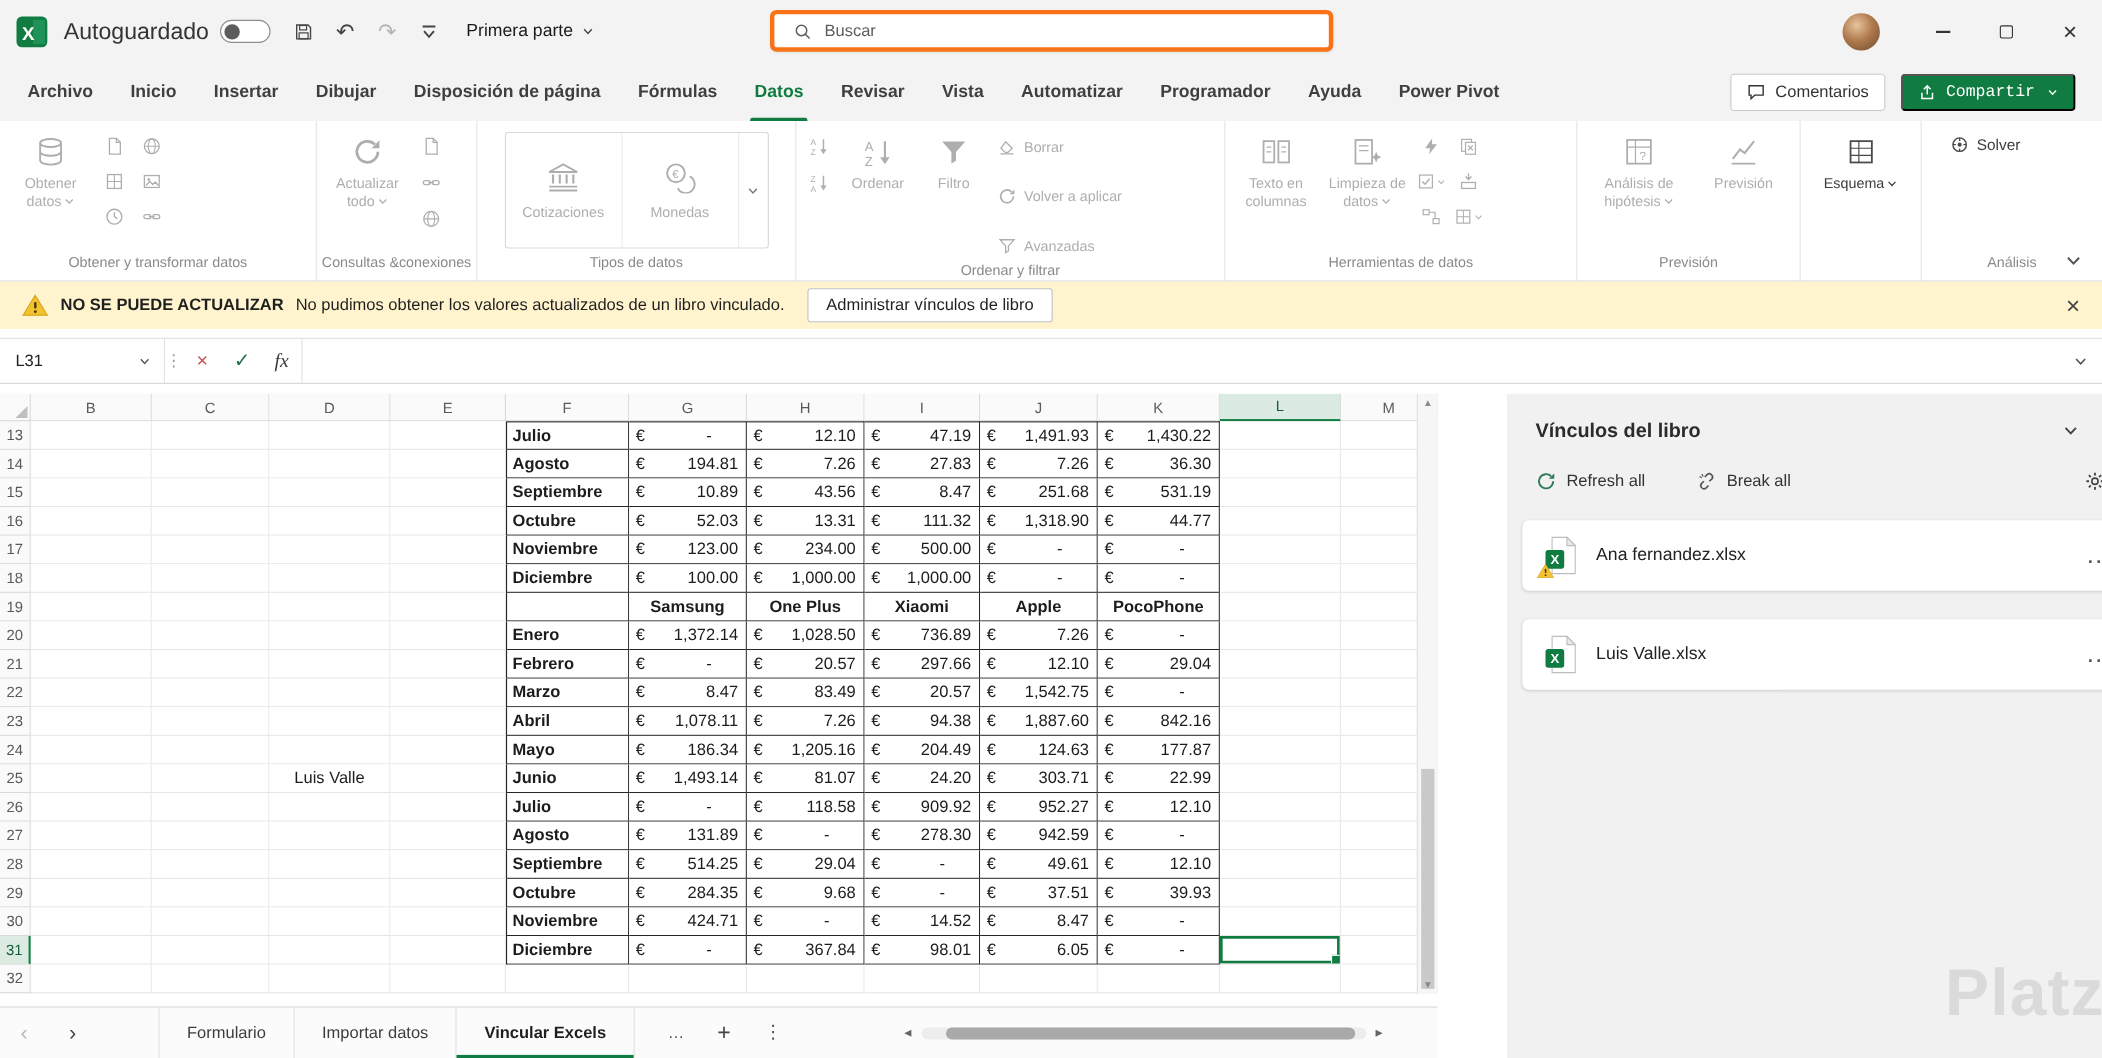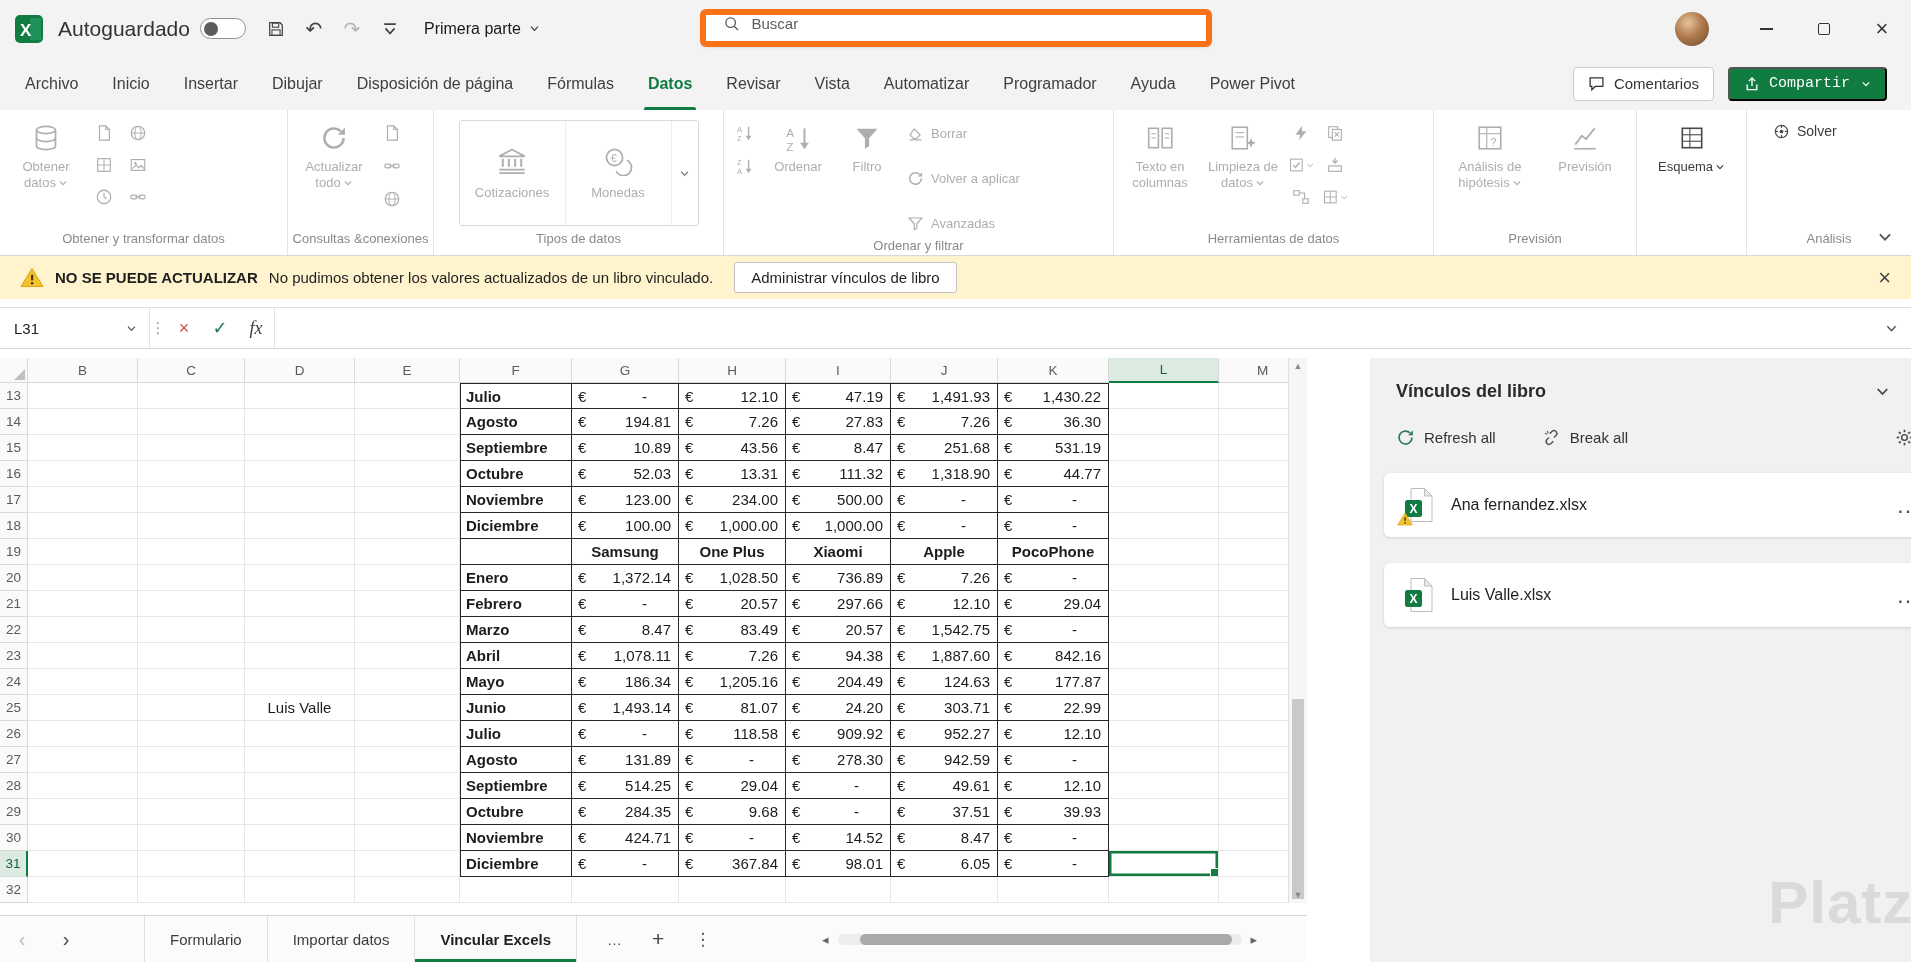--- a/index.html
+++ b/index.html
@@ -14,32 +14,32 @@
   .excel-logo { width:30px; height:30px; margin-left:14px; }
   .autosave { margin-left:14px; font-size:21px; color:#333; }
   .toggle { width:46px; height:21px; border:1px solid #8f8f8f; border-radius:11px; background:#fff; margin-left:10px; position:relative; }
   .toggle .knob { position:absolute; left:3px; top:2.5px; width:14px; height:14px; border-radius:50%; background:#5c5c5c; }
   .qat { display:flex; align-items:center; margin-left:12px; gap:2px; }
   .qbtn { width:36px; height:34px; display:flex; align-items:center; justify-content:center; color:#444; font-size:20px; border-radius:4px; }
   .qbtn .ic { width:18px; height:18px; }
   .qbtn.dis { color:#b5b5b5; }
   .wbname { margin-left:16px; font-size:16px; color:#1a1a1a; display:flex; align-items:center; gap:8px; }
   .wbname .ic { width:11px; height:11px; color:#444; }
-  .search { position:absolute; left:50%; top:9px; transform:translateX(-50%); width:512px; height:38px; background:#fff; border:6px solid #f97316; border-radius:6px; box-shadow:0 1px 2px rgba(0,0,0,.08); display:flex; align-items:flex-start; gap:12px; padding:0 17px; font-size:15px; color:#5d5d5d; }
+  .search { position:absolute; left:50%; top:9px; transform:translateX(-50%); width:512px; height:38px; background:#fff; border:4px solid #f97316; border-radius:6px; box-shadow:0 1px 2px rgba(0,0,0,.08); display:flex; align-items:center; gap:12px; padding:0 17px; font-size:15px; color:#5d5d5d; }
   .search .ic { width:17px; height:17px; color:#5d5d5d; }
   .tb-right { position:absolute; right:0; top:0; height:57px; display:flex; align-items:center; }
   .avatar { width:34px; height:34px; border-radius:50%; background:radial-gradient(circle at 38% 32%, #e8c49e 0%, #b07b4e 45%, #6d4a2e 100%); margin-right:28px; }
   .winbtn { width:58px; height:57px; display:flex; align-items:center; justify-content:center; color:#333; font-size:22px; }
   .win-min-glyph { width:13px; height:2px; background:#333; }
   .win-max-glyph { width:12px; height:12px; border:1.6px solid #333; border-radius:2px; }
 
   
   .ribbontabs { position:absolute; top:57px; left:0; right:0; height:53px; background:#f3f3f3; display:flex; align-items:stretch; }
   .rtabs { display:flex; margin-left:8px; }
-  .rtab { padding:0 17px; display:flex; align-items:center; font-size:16px; color:#3f3f3f; position:relative; white-space:nowrap; }
+  .rtab { padding:0 17px; display:flex; align-items:center; font-size:16px; color:#3f3f3f; position:relative; white-space:nowrap;font-weight:bold; }
   .rtab.active { color:#0F7B41; font-weight:bold; }
   .rtab.active::after { content:''; position:absolute; left:13px; right:13px; bottom:0; height:3px; background:#107C41; border-radius:2px 2px 0 0; }
   .rt-right { margin-left:auto; display:flex; align-items:center; gap:14px; padding-right:24px; }
   .comments { height:34px; border:1px solid #c9c9c9; background:#fff; border-radius:4px; display:flex; align-items:center; gap:9px; padding:0 14px; font-size:15px; color:#333; }
   .comments .ic { width:17px; height:17px; }
   .sharebtn { height:34px; background:#107C41; color:#fff; border-radius:4px; display:flex; align-items:center; gap:9px; padding:0 14px; font-size:15px;font-family:Liberation Mono, monospace; }
   .sharebtn .ic { width:16px; height:16px; color:#fff; }
   .sharebtn .chv { width:10px; height:10px; margin-left:2px; }
 
   

